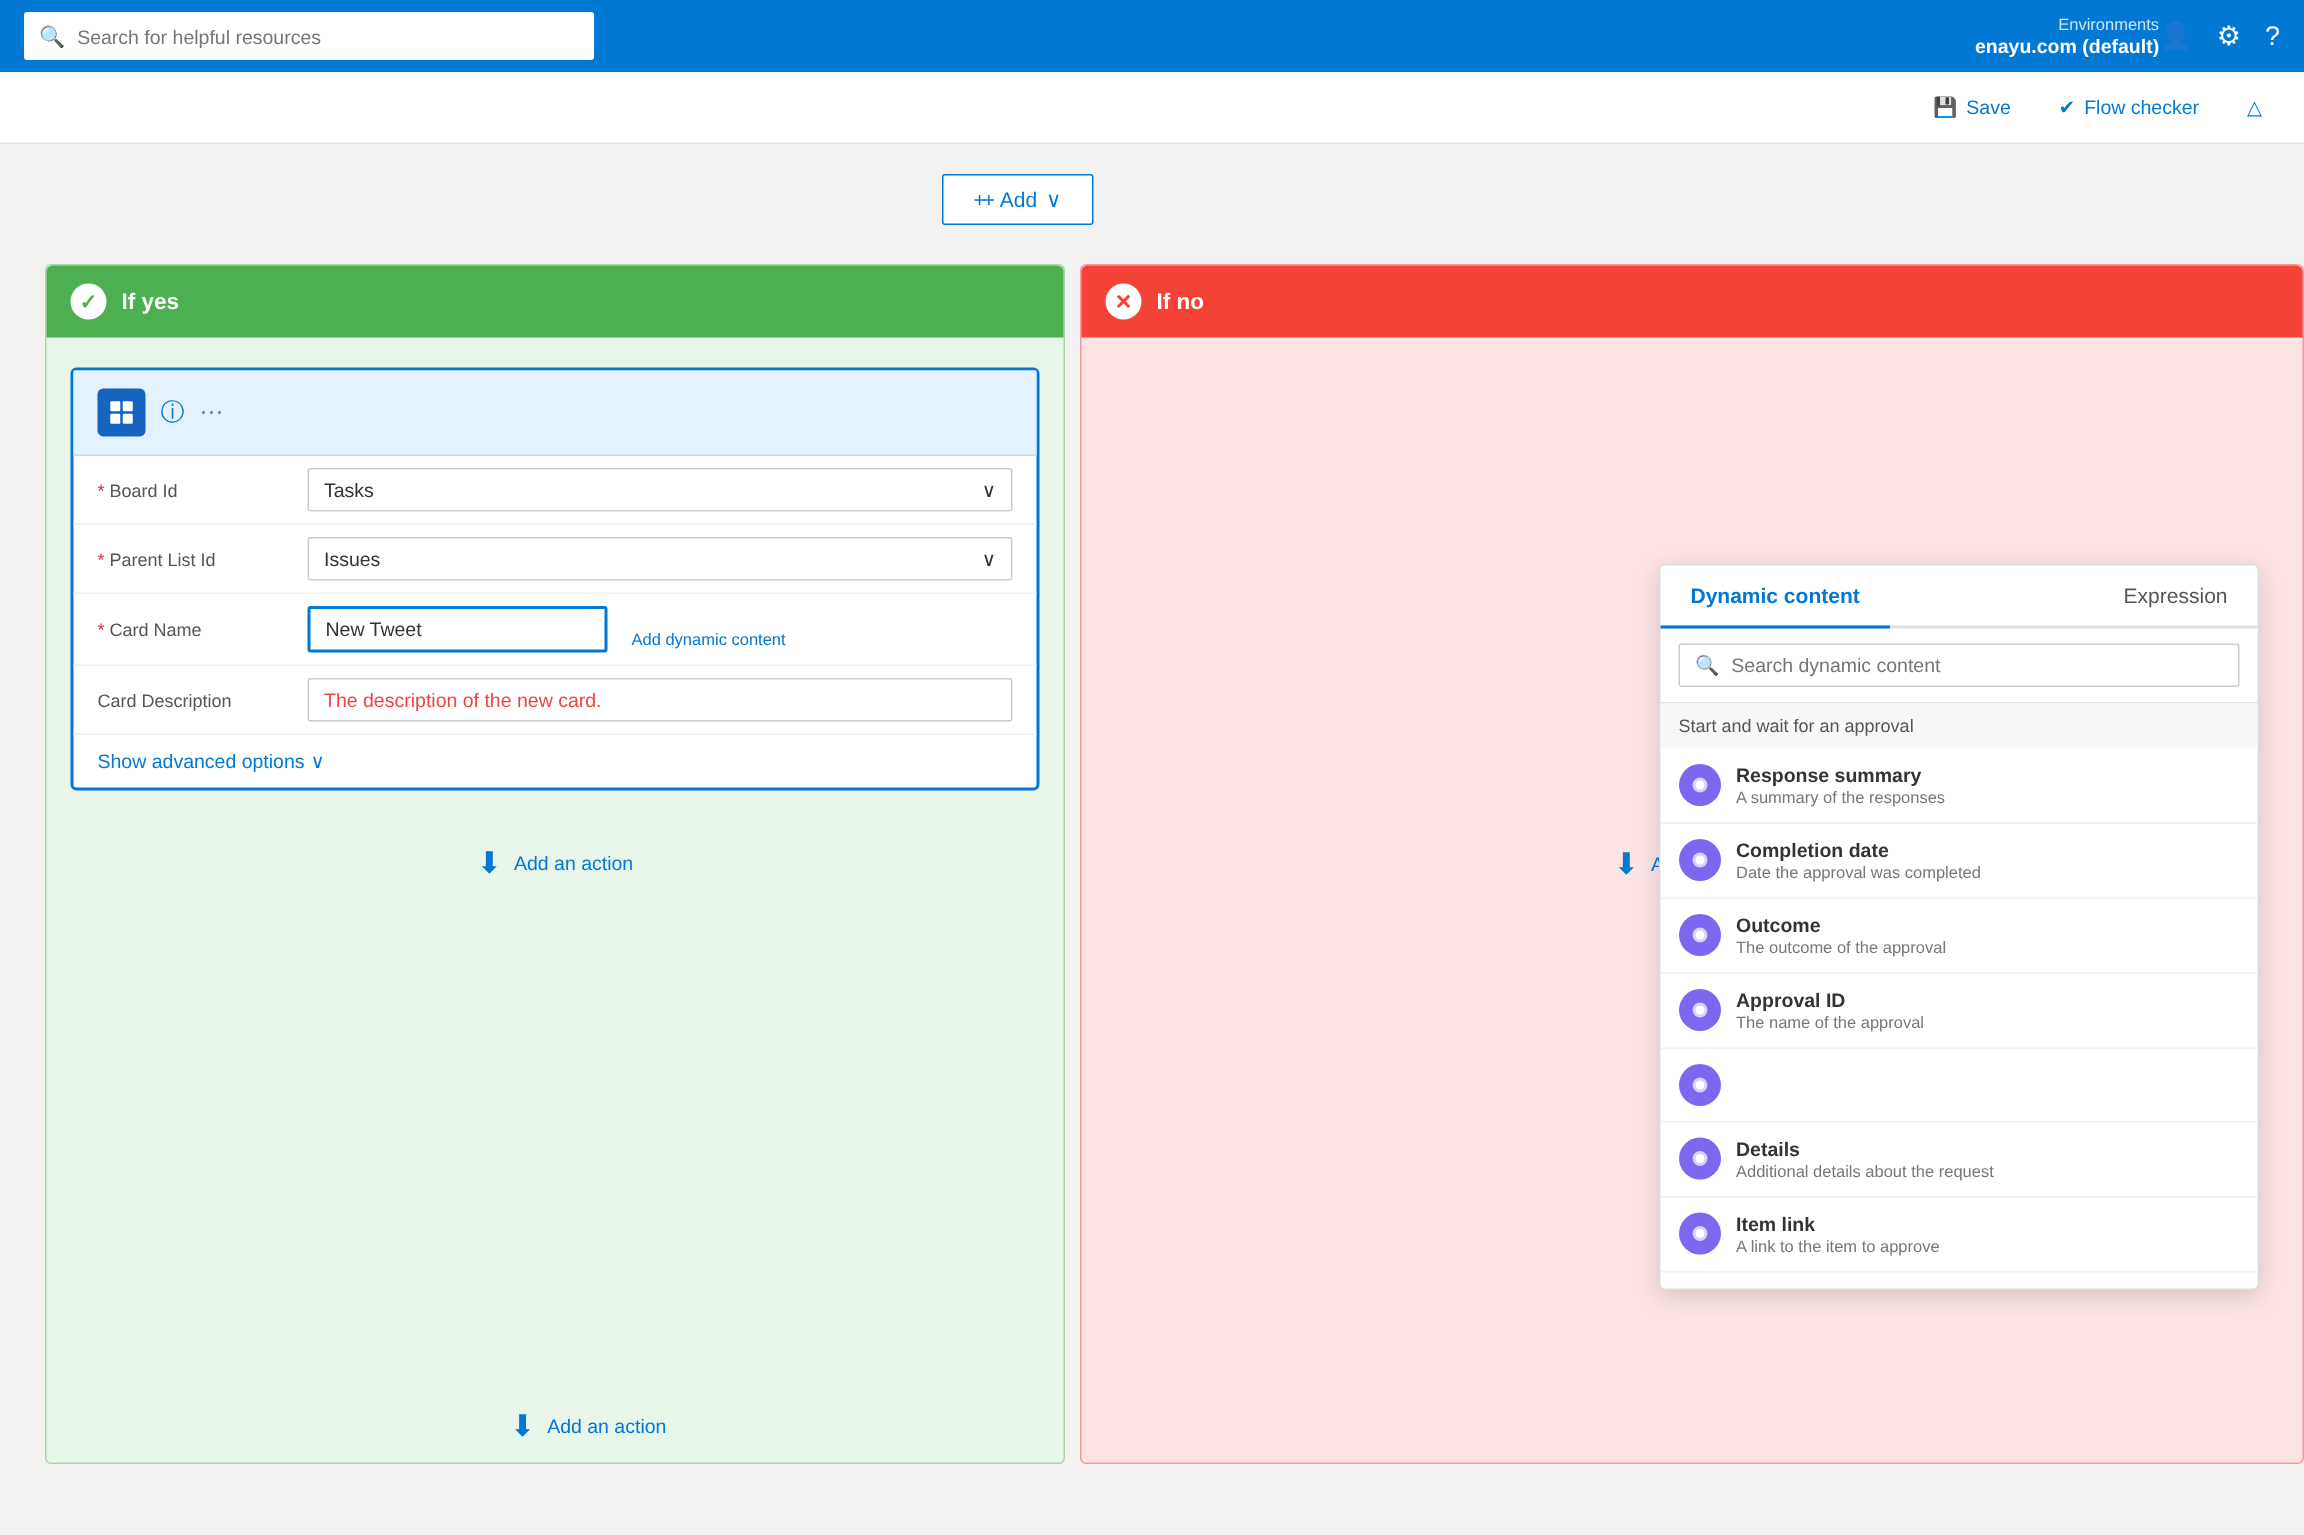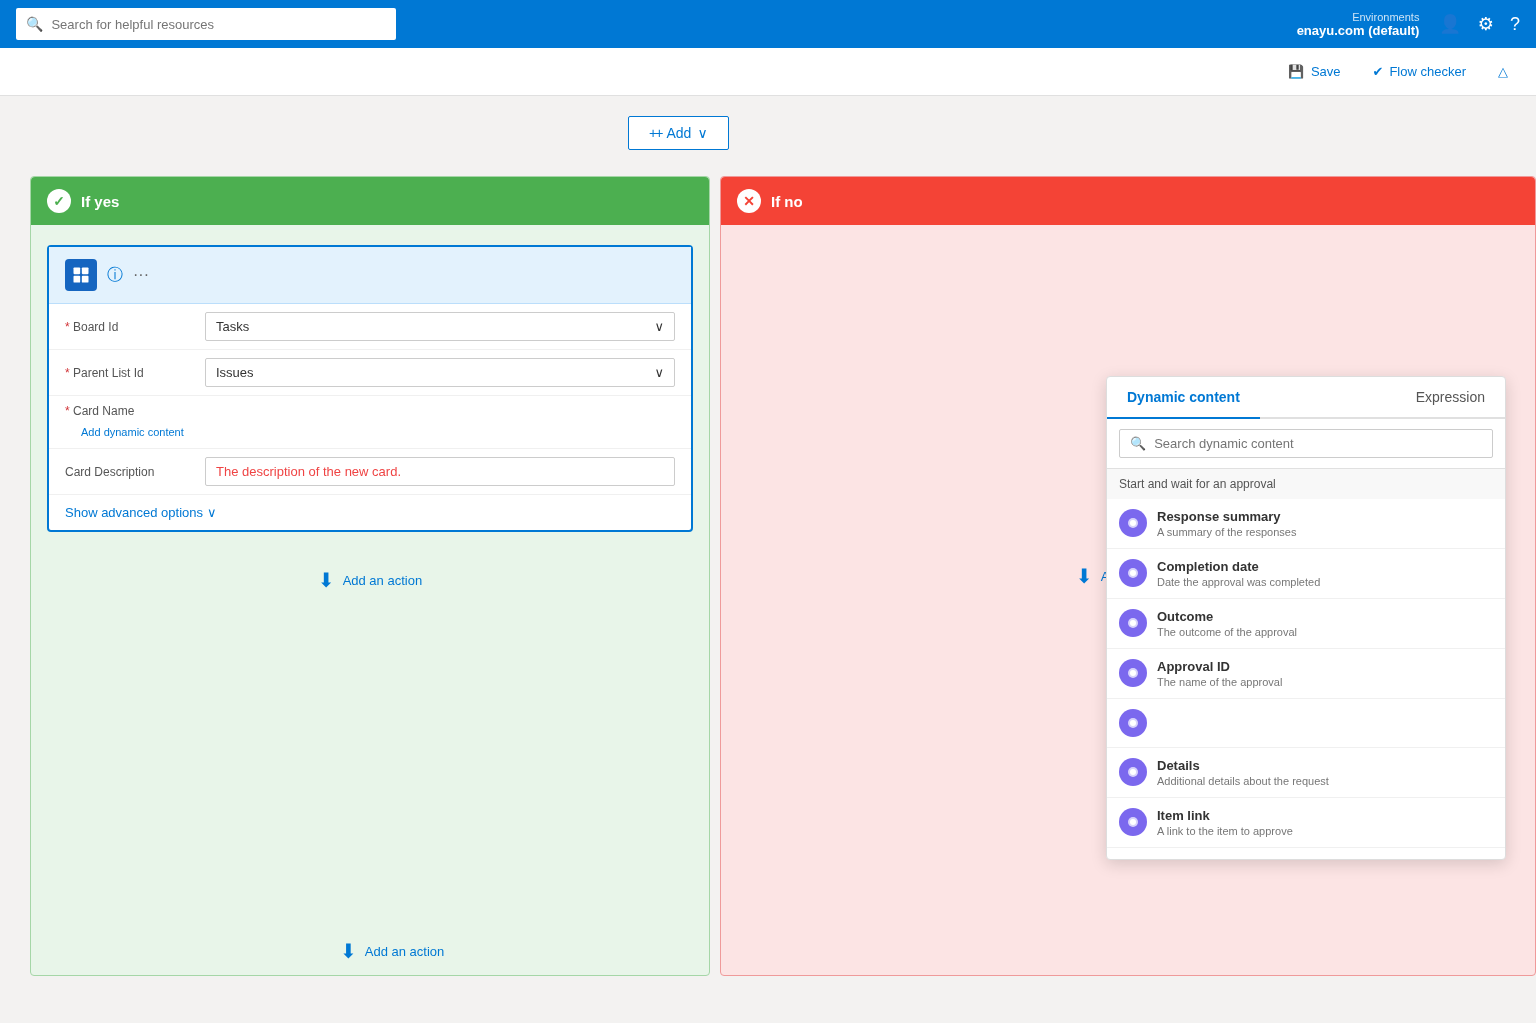--- a/index.html
+++ b/index.html
@@ -31,21 +31,20 @@
       font-size: 13px;
       color: #333;
       width: 100%;
     }
     .search-icon-top { color: #666; font-size: 14px; }
 
     .top-right {
       margin-left: auto;
       display: flex;
       align-items: center;
-      gap: 20px;
     }
     .env-info { color: white; font-size: 12px; text-align: right; }
     .env-name { font-size: 13px; font-weight: 600; }
     .top-icons { display: flex; align-items: center; gap: 16px; }
     .top-icon { color: white; font-size: 18px; cursor: pointer; }
 
     
     .action-bar {
       background: white;
       height: 48px;
@@ -445,25 +444,26 @@
         <div class="form-row">
           <span class="form-label">
             <span style="color:#d13438;">* </span><span>Parent List Id</span>
           </span>
           <div class="form-select">
             <span>Issues</span>
             <span>∨</span>
           </div>
         </div>
 
-        <div class="form-row" style="flex-direction:column; align-items:flex-start; padding:8px 16px;">
+        <div class="form-row" style="flex-direction:row; align-items:flex-end; padding:8px 16px;">
           <div style="display:flex;align-items:center;">
             <span class="form-label">
               <span style="color:#d13438;">* </span><span>Card Name</span>
             </span>
+            <input class="form-input-active" type="text" value="New Tweet" style="">
           </div>
           <div style="text-align:right; padding-top:4px;">
             <span class="add-dynamic-link">Add dynamic content</span>
           </div>
         </div>
 
         <div class="form-row">
           <span class="form-label">Card Description</span>
           <div class="form-input-placeholder">
             <span>The description of the new card.</span>

